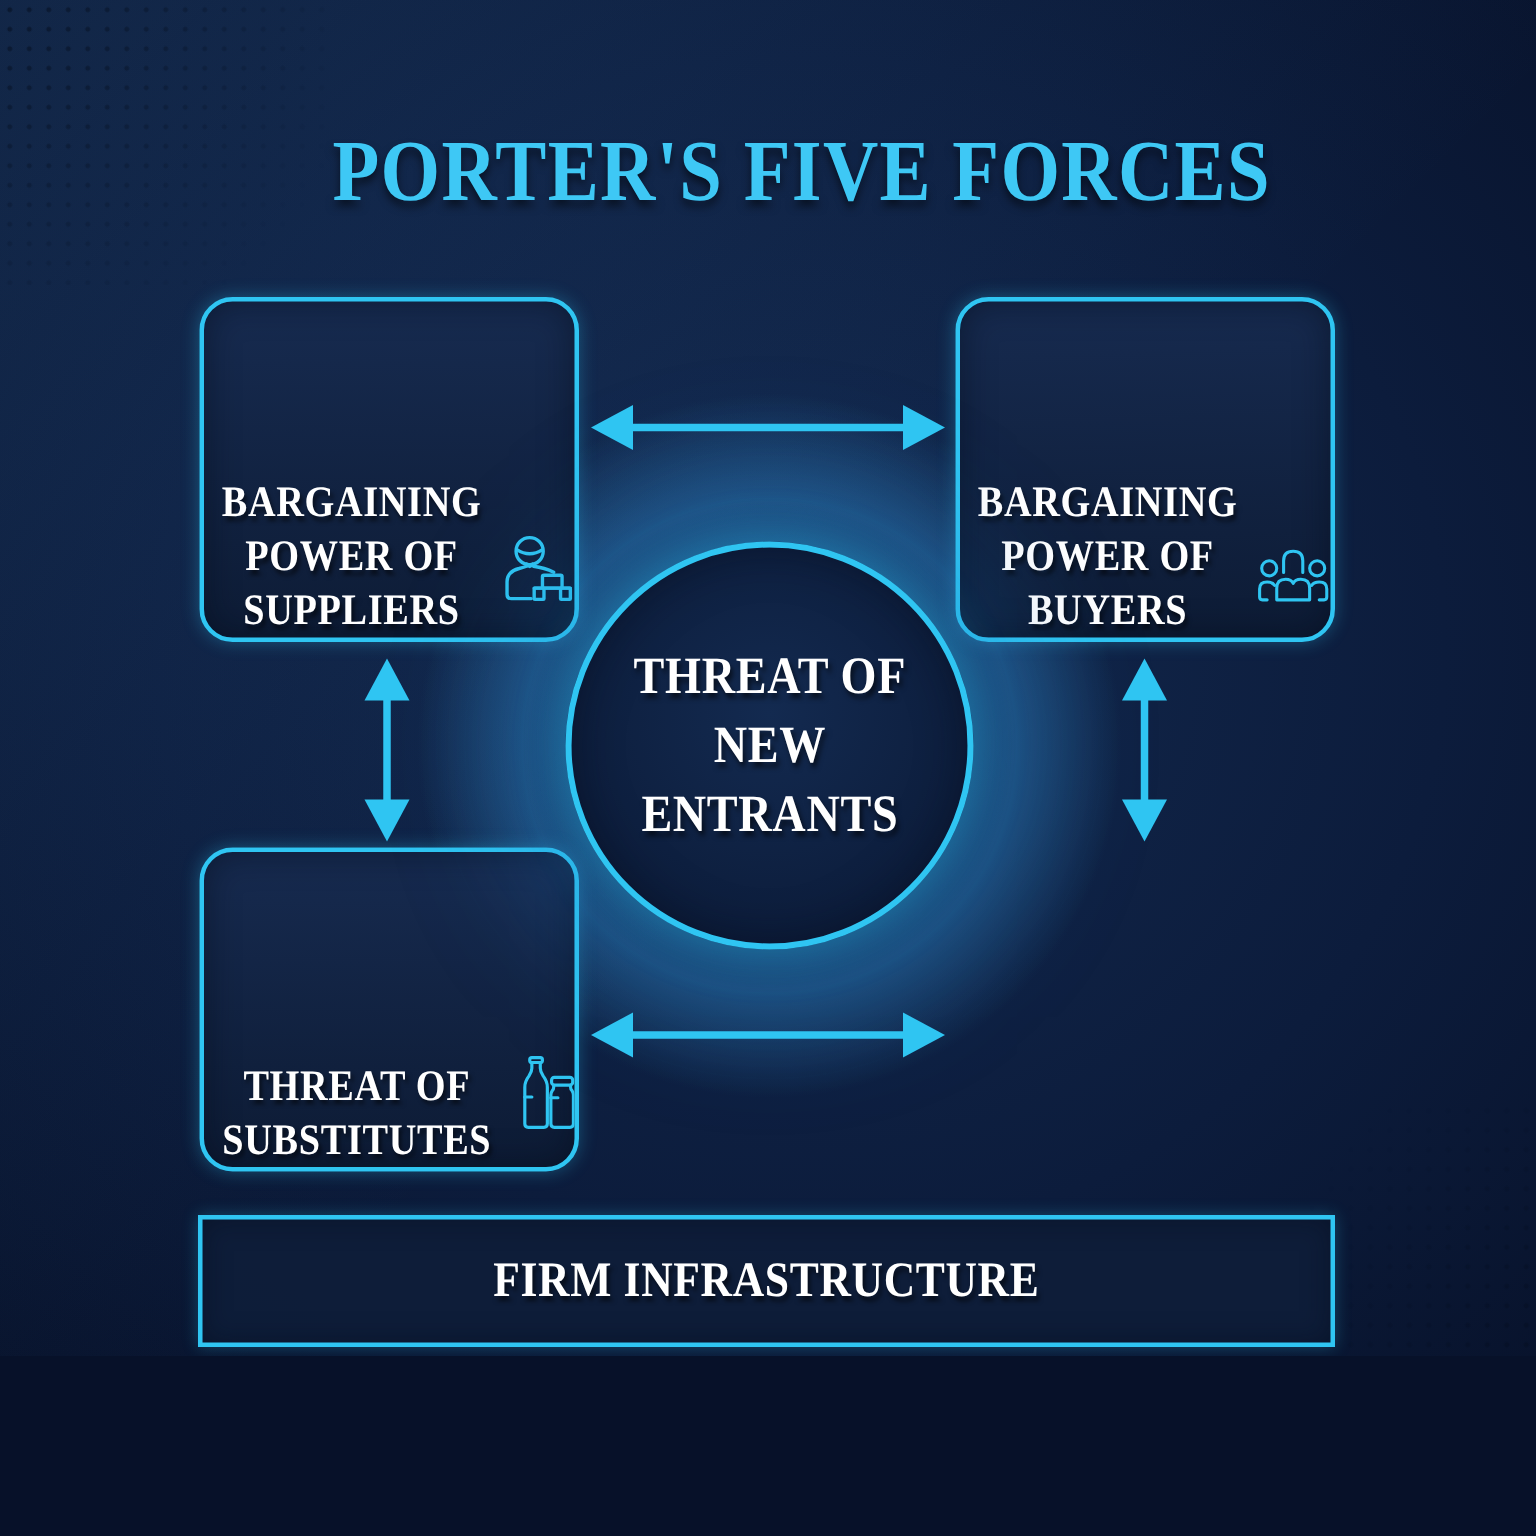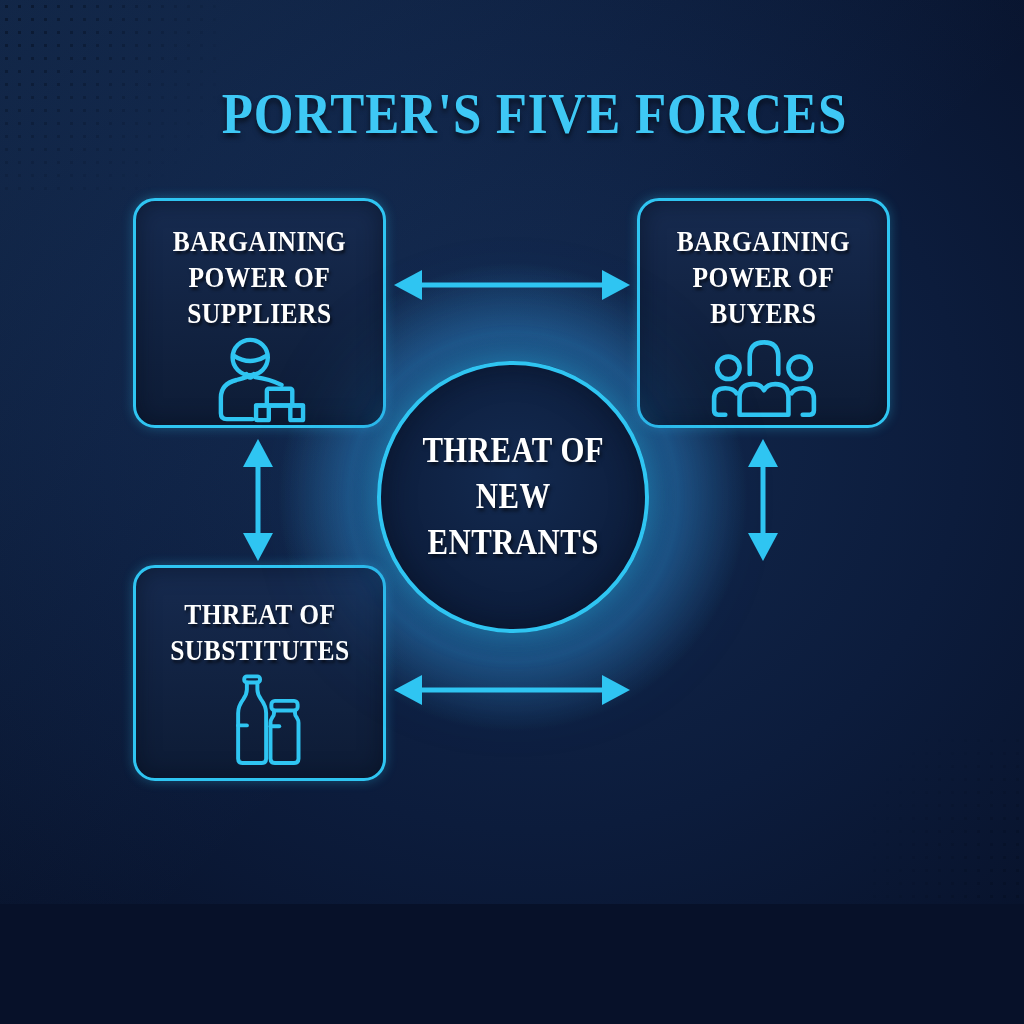--- a/index.html
+++ b/index.html
@@ -23,21 +23,21 @@
     mask-image:radial-gradient(circle at 100% 100%, #000 0%, transparent 85%);}
 
   .title{position:absolute;left:0;top:80px;width:100%;text-align:center;
     font-size:58px;font-weight:700;letter-spacing:1px;color:#3EC8F5;
     text-shadow:0 4px 6px rgba(0,0,0,.55);}
   .cond{display:inline-block;transform:scaleX(.88);transform-origin:50% 50%;}
 
   .box{position:absolute;box-sizing:border-box;border:3px solid #2FC5F2;border-radius:22px;
     background:linear-gradient(180deg, rgba(23,43,80,.92) 0%, rgba(13,27,52,.92) 100%);
     box-shadow:0 0 12px rgba(47,197,242,.32), inset 0 0 22px rgba(5,12,28,.55);
-    display:flex;flex-direction:column;align-items:center;}
+    display:flex;flex-direction:row;align-items:flex-end;}
   .box.tl{left:133px;top:198px;width:253px;height:230px;padding-top:22px;}
   .box.tr{left:637px;top:198px;width:253px;height:230px;padding-top:22px;}
   .box.bl{left:133px;top:565px;width:253px;height:216px;padding-top:28px;}
   .box.br{left:637px;top:565px;width:253px;height:216px;padding-top:28px;}
   .box-label{text-align:center;font-size:29px;line-height:36px;font-weight:700;
     color:#FFFFFF;letter-spacing:.5px;text-shadow:2px 3px 3px rgba(0,0,0,.55);}
   .box-icon{margin-top:4px;}
 
   .circle{position:absolute;left:377px;top:361px;width:272px;height:272px;box-sizing:border-box;
     border:4px solid #2FC5F2;border-radius:50%;
@@ -150,14 +150,17 @@
     </svg>
   </div>
   <div class="arrow" style="left:745px;top:437px;">
     <svg width="36" height="126" viewBox="0 0 36 126">
       <line x1="18" y1="26" x2="18" y2="100" stroke="#2FC5F2" stroke-width="5"></line>
       <polygon points="18,2 3,30 33,30" fill="#2FC5F2"></polygon>
       <polygon points="18,124 3,96 33,96" fill="#2FC5F2"></polygon>
     </svg>
   </div>
 
+  <div class="footer-bar">
+    <div class="footer-label cond">FIRM INFRASTRUCTURE</div>
+  </div>
 
 </div>
 
 </body></html>

